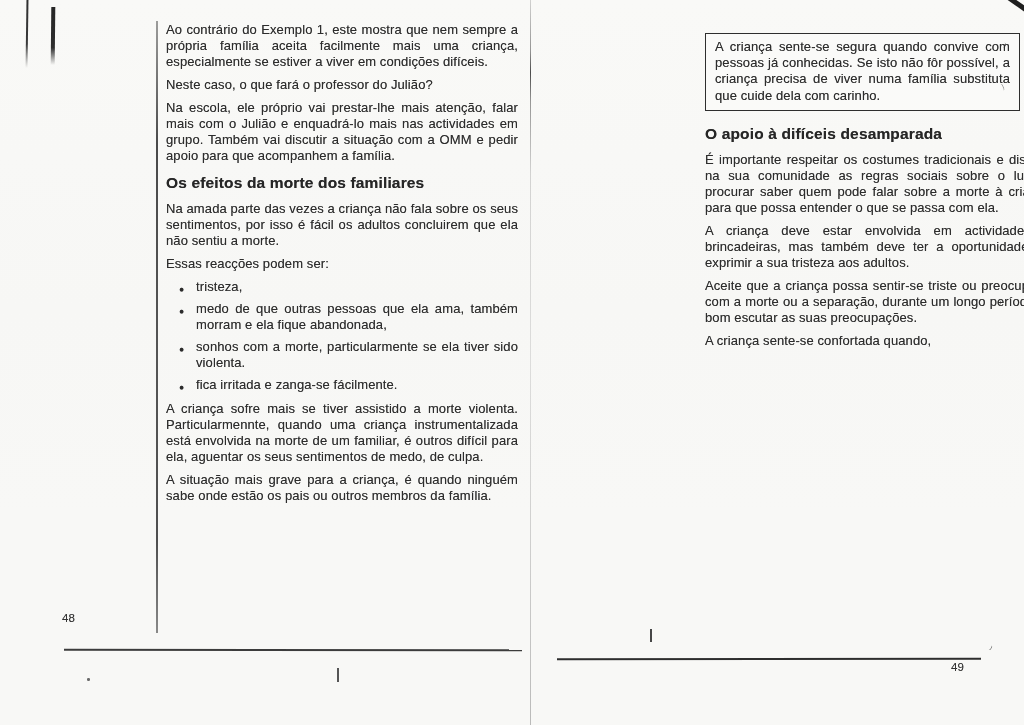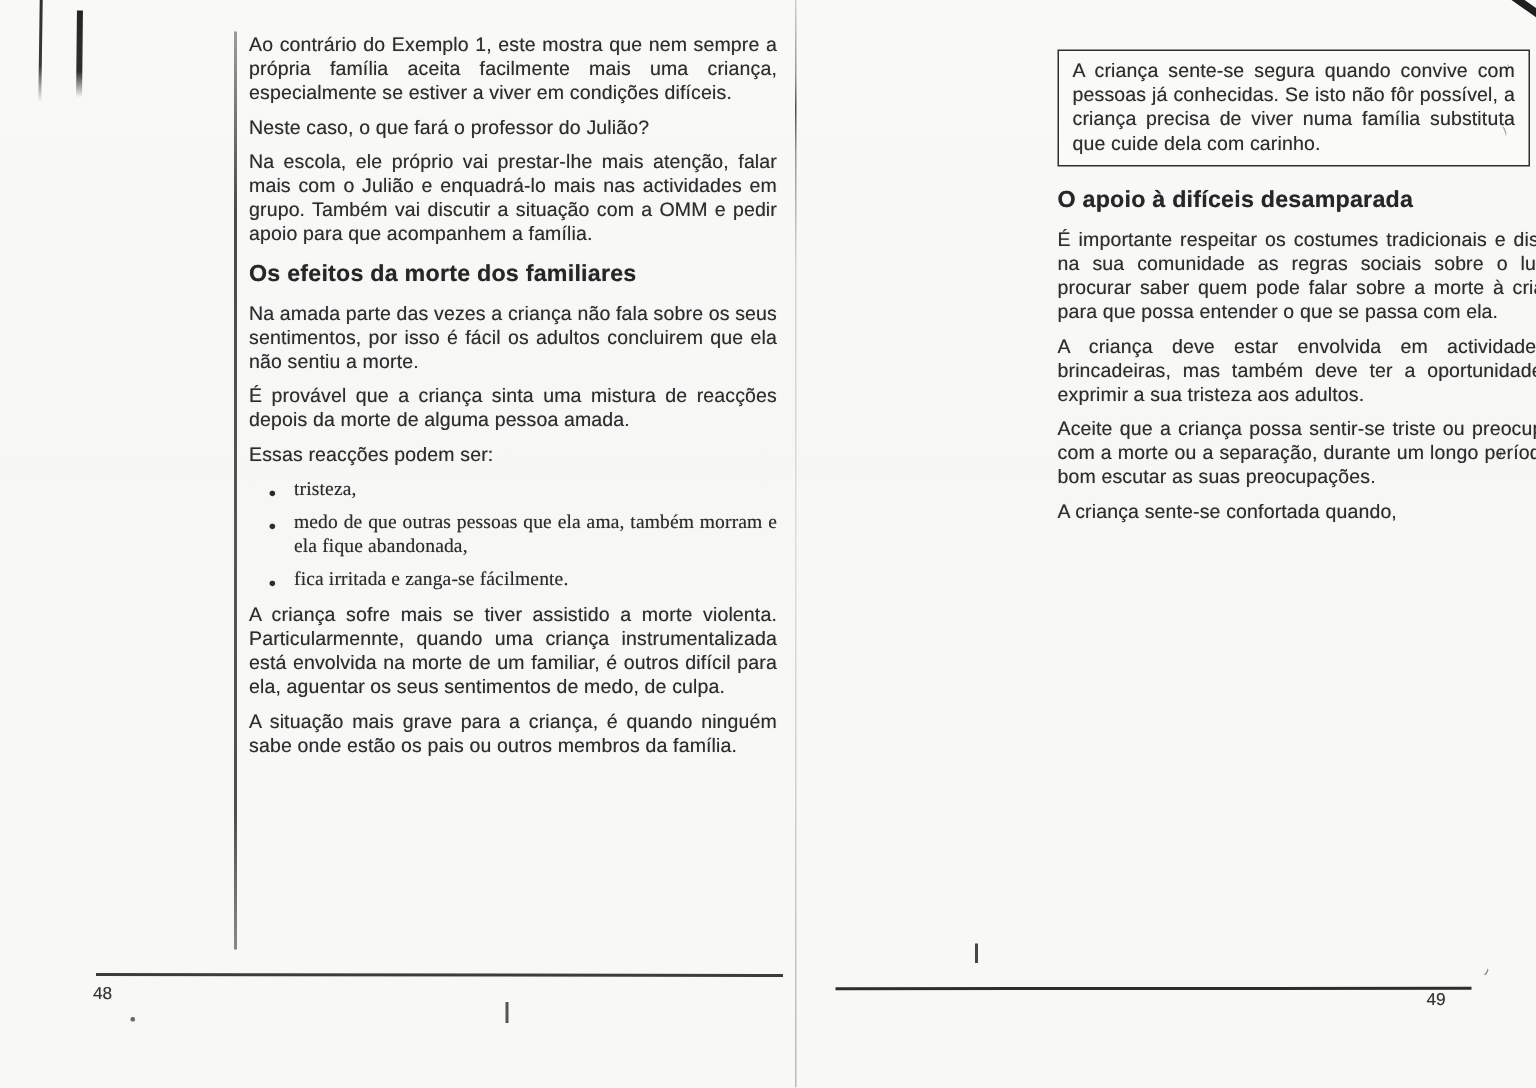--- a/index.html
+++ b/index.html
@@ -79,21 +79,20 @@
     font-weight: bold;
     margin: 10px 0 9px 0;
     letter-spacing: 0.15px;
     color: #262626;
     text-shadow: 0 0 0.5px rgba(40,40,40,.6);
   }
   .page ul {
     list-style: none;
     margin: 3px 0 8px 0;
     padding: 0 0 0 13px;
-    font-family: Liberation Serif, serif;
   }
   .page li {
     position: relative;
     padding-left: 17px;
     font-size: 13px;
     line-height: 16px;
     margin-bottom: 6px;
     text-align: justify;
     letter-spacing: 0.1px;
     text-shadow: 0 0 0.5px rgba(45,45,45,.55);
@@ -117,21 +116,21 @@
     letter-spacing: 0.1px;
     text-shadow: 0 0 0.5px rgba(45,45,45,.55);
     background: rgba(255,255,255,.25);
   }
   .page-number {
     position: absolute;
     font-size: 11.5px;
     color: #333;
     text-shadow: 0 0 0.5px rgba(45,45,45,.5);
   }
-  .pn-left  { left: 62px;  top: 657px; }
+  .pn-left  { left: 62px;  top: 612px; }
   .pn-right { left: 951px; top: 661px; }
 </style>
 </head>
 <body>
 
 <div class="spread">
 
   <div class="mark-tl-1"></div>
   <div class="mark-tl-2"></div>
   <div class="mark-tr"></div>
@@ -144,25 +143,25 @@
   <div class="dot-1"></div>
   <div class="tick-bl"></div>
   <div class="tick-br"></div>
 
   <div class="page page-left">
     <p>Ao contrário do Exemplo 1, este mostra que nem sempre a própria família aceita facilmente mais uma criança, especialmente se estiver a viver em condições difíceis.</p>
     <p>Neste caso, o que fará o professor do Julião?</p>
     <p>Na escola, ele próprio vai prestar-lhe mais atenção, falar mais com o Julião e enquadrá-lo mais nas actividades em grupo. Também vai discutir a situação com a OMM e pedir apoio para que acompanhem a família.</p>
     <h2>Os efeitos da morte dos familiares</h2>
     <p>Na amada parte das vezes a criança não fala sobre os seus sentimentos, por isso é fácil os adultos concluirem que ela não sentiu a morte.</p>
-    <p>É provável que a criança sinta uma mistura de reacções depois da morte de alguma pessoa amada.</p>
     <p>Essas reacções podem ser:</p>
     <ul>
       <li>tristeza,</li>
       <li>medo de que outras pessoas que ela ama, também morram e ela fique abandonada,</li>
+      <li>sonhos com a morte, particularmente se ela tiver sido violenta.</li>
       <li>fica irritada e zanga-se fácilmente.</li>
     </ul>
     <p>A criança sofre mais se tiver assistido a morte violenta. Particularmennte, quando uma criança instrumentalizada está envolvida na morte de um familiar, é outros difícil para ela, aguentar os seus sentimentos de medo, de culpa.</p>
     <p>A situação mais grave para a criança, é quando ninguém sabe onde estão os pais ou outros membros da família.</p>
   </div>
 
   <div class="page page-right">
     <div class="info-box">A criança sente-se segura quando convive com pessoas já conhecidas. Se isto não fôr possível, a criança precisa de viver numa família substituta que cuide dela com carinho.</div>
     <h2>O apoio à difíceis desamparada</h2>
     <p>É importante respeitar os costumes tradicionais e discutir na sua comunidade as regras sociais sobre o luto e procurar saber quem pode falar sobre a morte à criança para que possa entender o que se passa com ela.</p>

